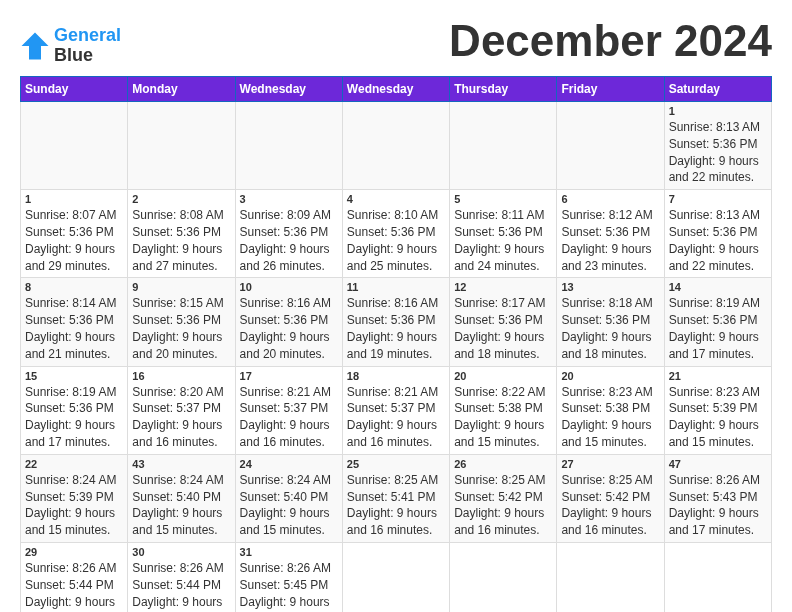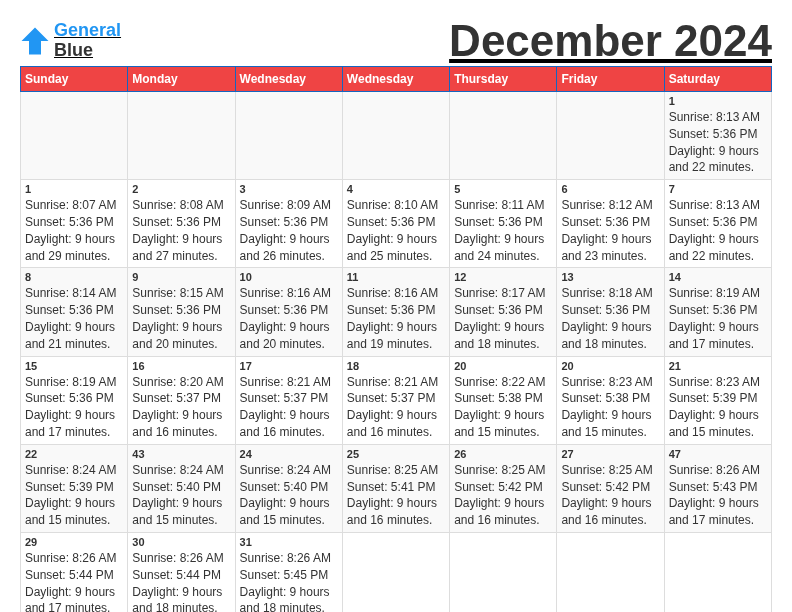--- a/index.html
+++ b/index.html
@@ -13,22 +13,22 @@
     .page {
       width: 792px;
       height: 612px;
       padding: 16px 20px 10px 20px;
       display: flex;
       flex-direction: column;
     }
     .header {
       display: flex;
       justify-content: space-between;
-      align-items: center;
-      text-decoration: underline;
+      align-items: flex-end;
+      margin-bottom: 10px;
     }
     .logo {
       display: flex;
       align-items: center;
     }
     .logo-text {
       font-size: 18px;
       font-weight: bold;
       color: #333;
       line-height: 1.1;
@@ -57,21 +57,21 @@
       flex: 1;
       display: flex;
       flex-direction: column;
     }
     table {
       width: 100%;
       border-collapse: collapse;
       flex: 1;
     }
     thead tr th {
-      background-color: #ef4444;
+      background-color: #6d28d9;
       color: white;
       font-size: 12px;
       font-weight: bold;
       padding: 5px 4px;
       text-align: left;
       border: 1px solid #1565C0;
     }
     tbody tr td {
       border: 1px solid #ddd;
       vertical-align: top;

